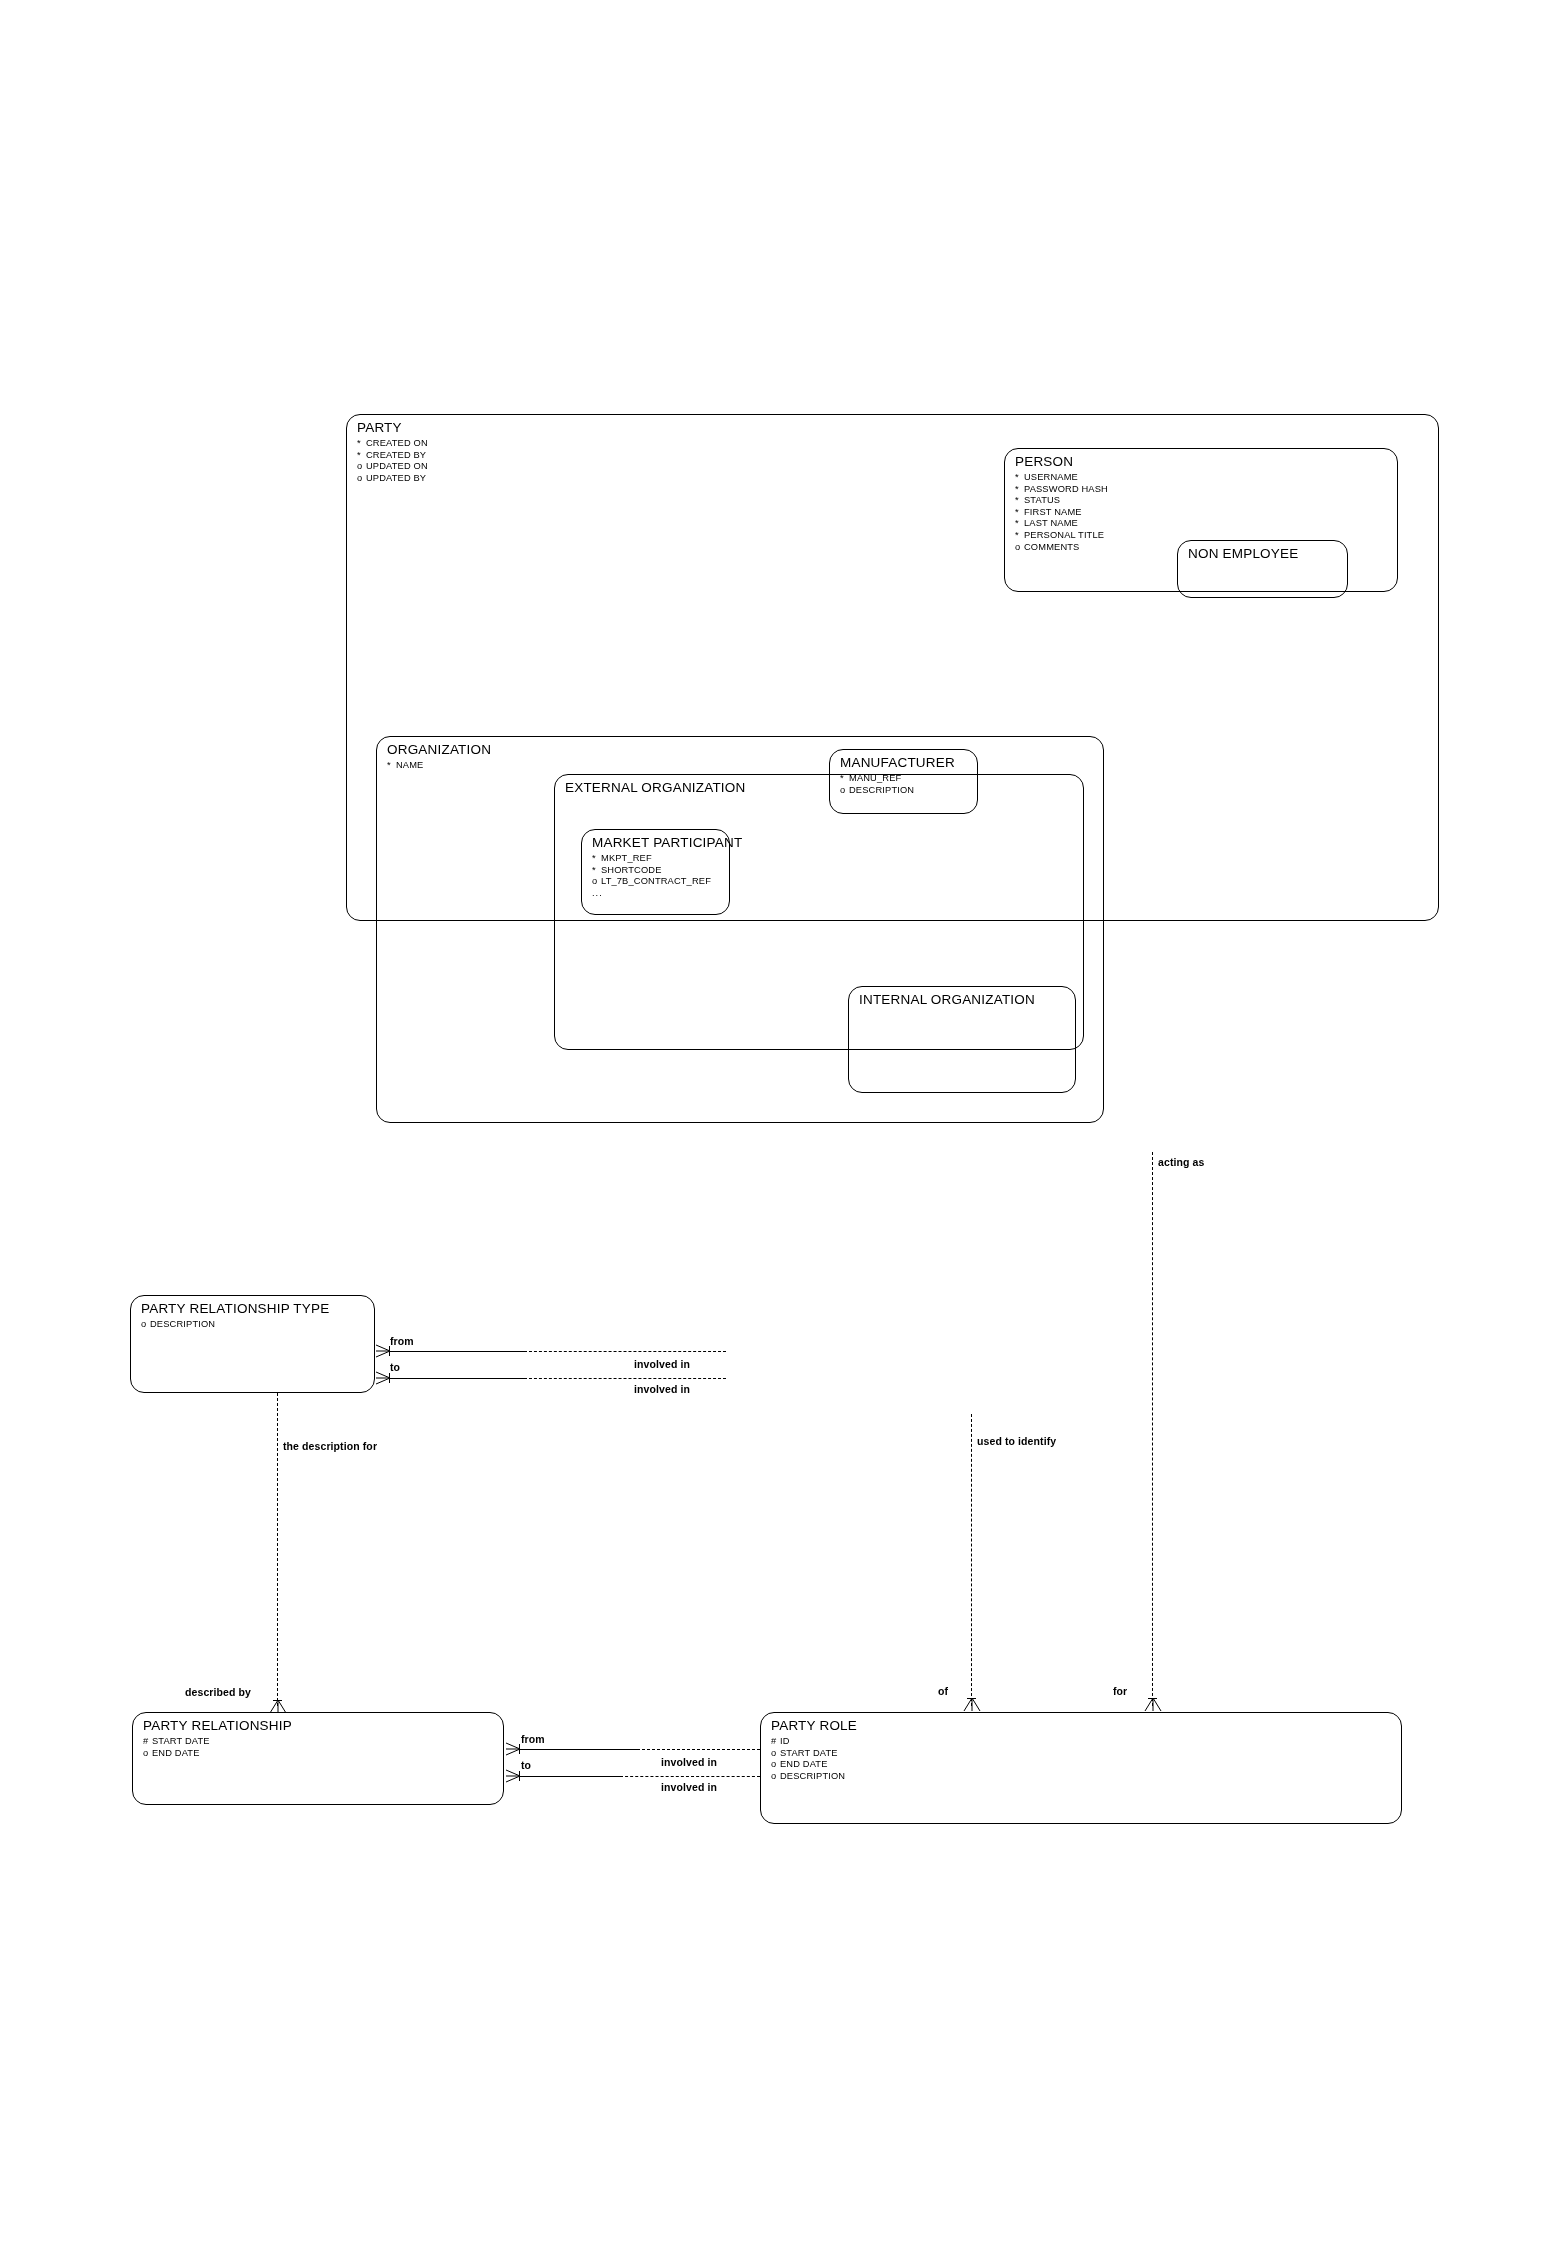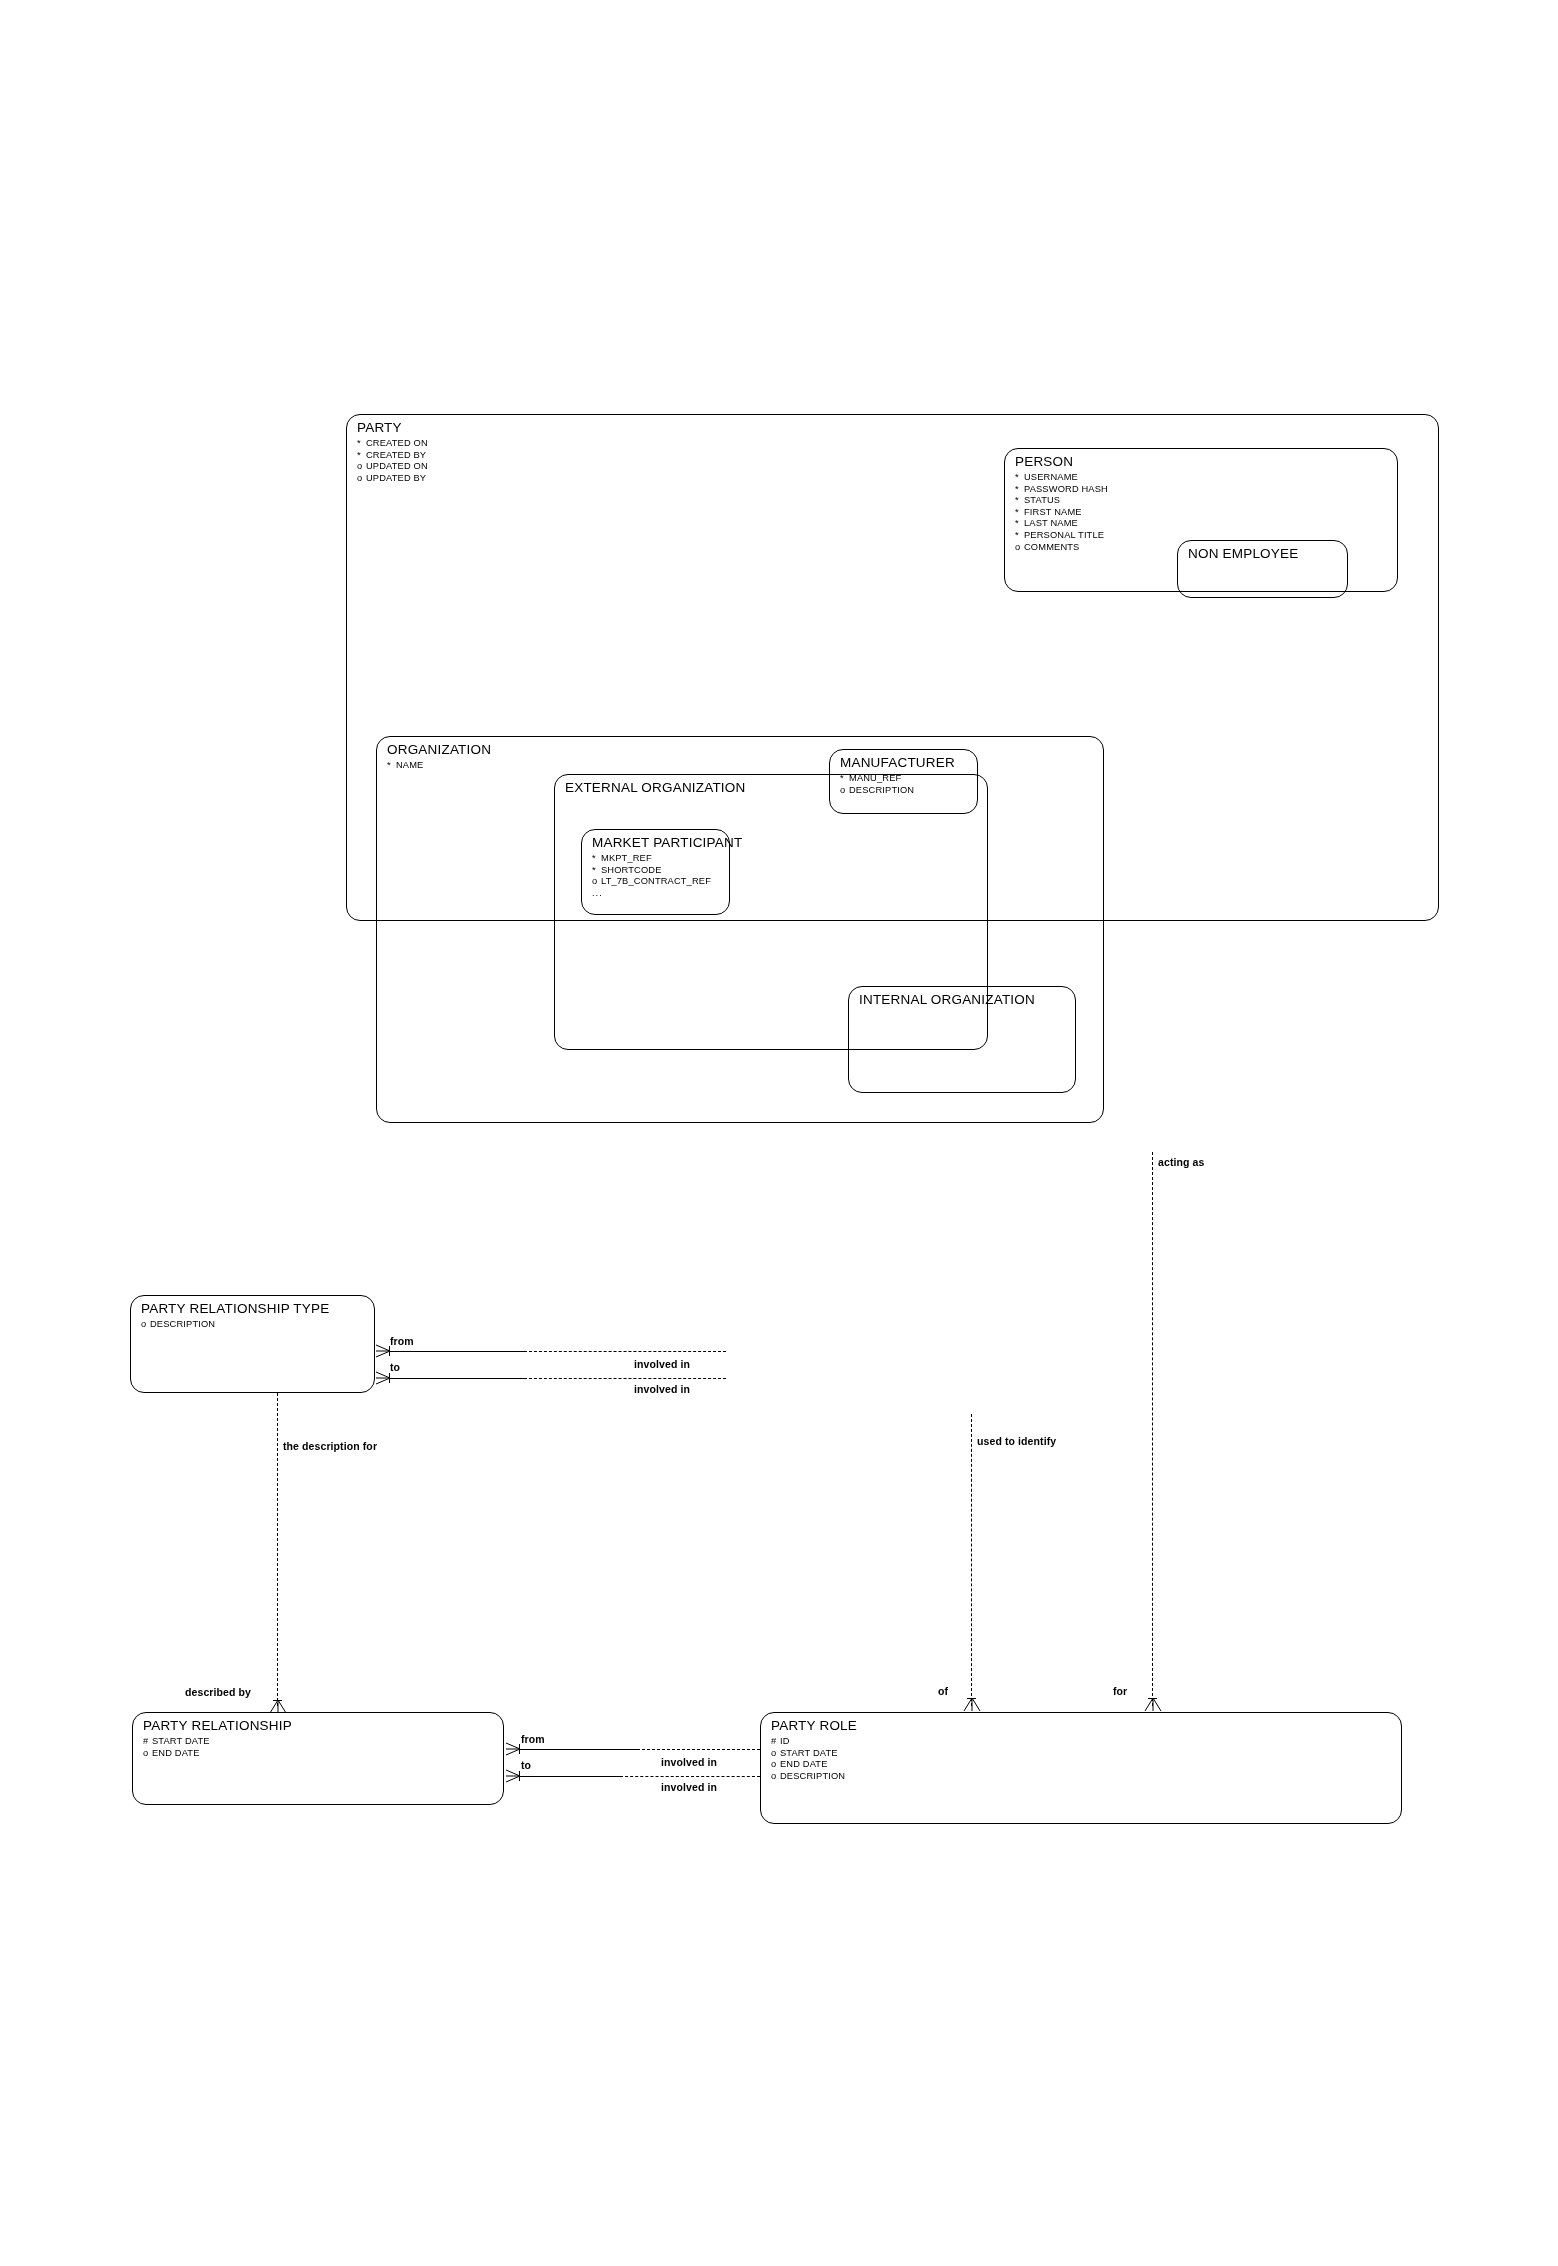--- a/index.html
+++ b/index.html
@@ -163,21 +163,21 @@
 
   <div class="entity" style="left:376px; top:736px; width:728px; height:387px;">
     <div class="ent-title">ORGANIZATION</div>
     <div class="attrs">
       <div class="attr">
         <span class="mark">*</span><span>NAME</span>
       </div>
     </div>
   </div>
 
-  <div class="entity" style="left:554px; top:774px; width:434px; height:276px;">
+  <div class="entity" style="left:554px; top:774px; width:530px; height:276px;">
     <div class="ent-title">EXTERNAL ORGANIZATION</div>
   </div>
 
   <div class="entity" style="left:829px; top:749px; width:149px; height:65px;">
     <div class="ent-title">MANUFACTURER</div>
     <div class="attrs">
       <div class="attr">
         <span class="mark">*</span><span>MANU_REF</span>
       </div>
       <div class="attr">

